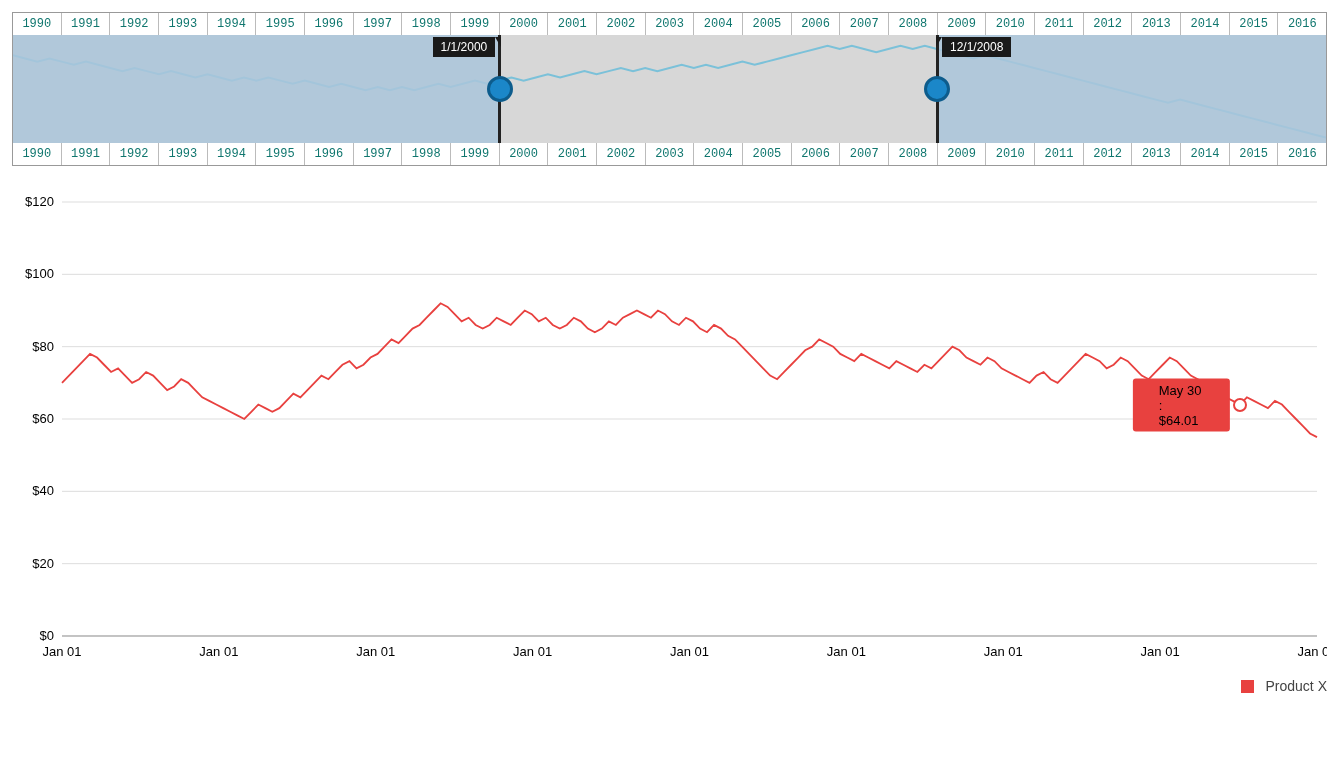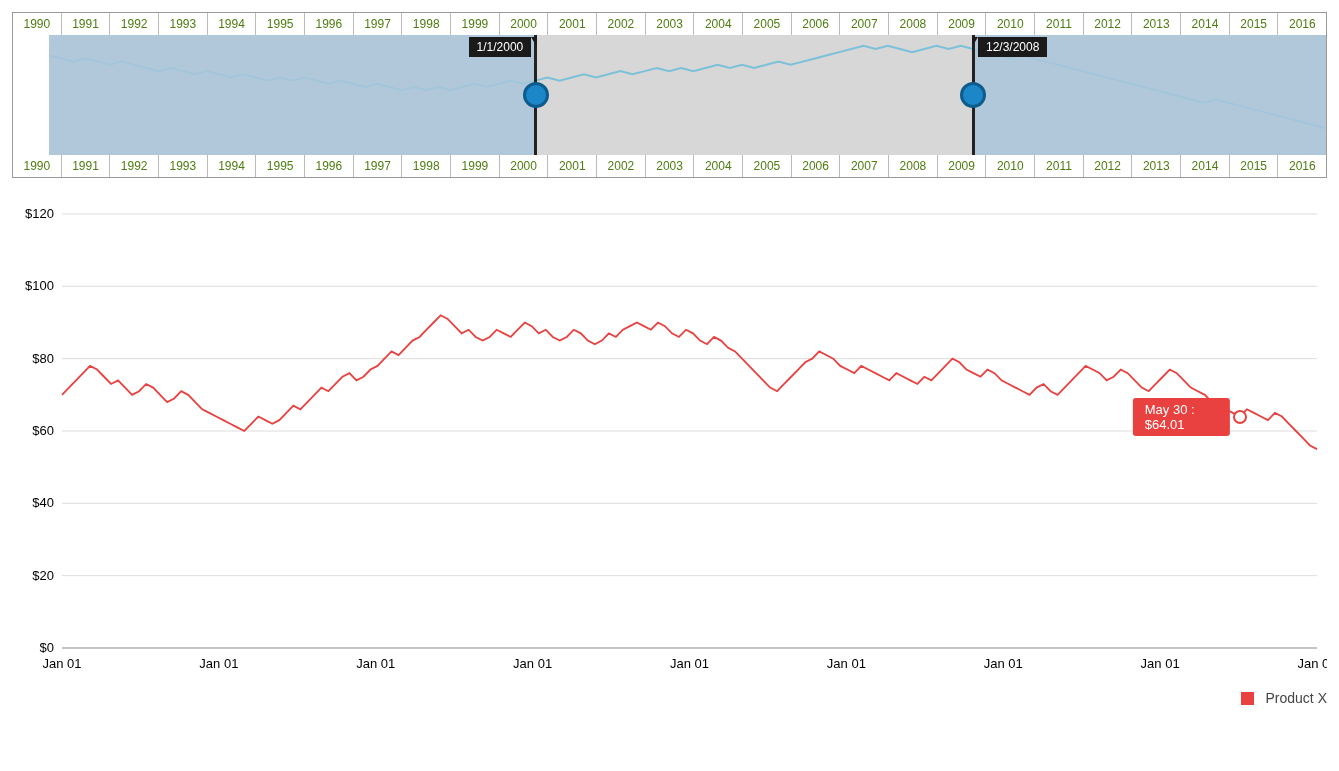--- a/index.html
+++ b/index.html
@@ -20,30 +20,30 @@
   .nav-labels {
     display: flex;
     background: #f5f5f5;
   }
   .nav-labels div {
     flex: 1 1 0;
     text-align: center;
     font-size: 12px;
     padding: 4px 0;
     border-right: 1px solid #bbb;
-    color: #4d7c0f;
+    color: #0f766e;
     background:#fff;
+    font-family:Liberation Mono, monospace;
   }
   .nav-labels div:last-child { border-right: none; }
   .nav-track {
     position: relative;
-    height: 120px;
+    height: 108px;
     background: #d7d7d7;
     overflow: hidden;
-    margin-left: 36px;
   }
   .nav-shade {
     position: absolute;
     top: 0; bottom: 0;
     background: #aac6da;
     opacity: .85;
   }
   .nav-sparkline {
     position: absolute;
     inset: 0;
@@ -95,23 +95,23 @@
     height: 470px;
     margin-top: 28px;
   }
   .chart svg { position:absolute; inset:0; width:100%; height:100%; }
   .gridline { stroke:#ddd; stroke-width:1; }
   .axis-line { stroke:#999; stroke-width:1; }
   .series-line { fill:none; stroke:#e8413f; stroke-width:1.8; }
   .tooltip {
     position:absolute;
     background:#e8413f;
-    color:#ffffff;
+    color:#000000;
     font-size:13px;
-    padding:4px 12px;
+    padding:4px 26px;
     border-radius:3px;
     transform:translate(-100%,-50%);
   }
   .tooltip-dot{
     position:absolute;
     width:14px;height:14px;
     border:2px solid #e8413f;
     background:#fff;
     border-radius:50%;
     transform:translate(-50%,-50%);
@@ -167,21 +167,21 @@
     <svg class="nav-sparkline" id="nav-spark">
         <path d="M0 20.296551724137935 L12.157407407407407 23.462068965517254 L24.314814814814813 26.62758620689656 L36.47222222222222 23.462068965517254 L48.629629629629626 26.62758620689656 L60.78703703703703 29.793103448275865 L72.94444444444444 26.62758620689656 L85.10185185185185 29.793103448275865 L97.25925925925925 32.958620689655184 L109.41666666666666 36.12413793103449 L121.57407407407406 32.958620689655184 L133.73148148148147 36.12413793103449 L145.88888888888889 39.289655172413795 L158.04629629629628 36.12413793103449 L170.2037037037037 39.289655172413795 L182.36111111111111 42.45517241379311 L194.5185185185185 39.289655172413795 L206.67592592592592 42.45517241379311 L218.83333333333331 45.62068965517241 L230.99074074074073 42.45517241379311 L243.14814814814812 45.62068965517241 L255.30555555555557 42.45517241379311 L267.46296296296293 45.62068965517241 L279.6203703703704 48.78620689655173 L291.77777777777777 45.62068965517241 L303.93518518518516 48.78620689655173 L316.09259259259255 51.95172413793104 L328.25 48.78620689655173 L340.4074074074074 51.95172413793104 L352.56481481481484 55.11724137931034 L364.72222222222223 51.95172413793104 L376.8796296296296 55.11724137931034 L389.037037037037 51.95172413793104 L401.19444444444446 55.11724137931034 L413.35185185185185 51.95172413793104 L425.50925925925924 48.78620689655173 L437.66666666666663 51.95172413793104 L449.8240740740741 48.78620689655173 L461.98148148148147 45.62068965517241 L474.13888888888886 48.78620689655173 L486.29629629629625 45.62068965517241 L498.45370370370375 42.45517241379311 L510.61111111111114 45.62068965517241 L522.7685185185185 42.45517241379311 L534.9259259259259 39.289655172413795 L547.0833333333334 42.45517241379311 L559.2407407407408 39.289655172413795 L571.3981481481482 36.12413793103449 L583.5555555555555 39.289655172413795 L595.7129629629629 36.12413793103449 L607.8703703703703 32.958620689655184 L620.0277777777777 36.12413793103449 L632.1851851851851 32.958620689655184 L644.3425925925926 36.12413793103449 L656.5 32.958620689655184 L668.6574074074075 29.793103448275865 L680.8148148148148 32.958620689655184 L692.9722222222223 29.793103448275865 L705.1296296296297 32.958620689655184 L717.2870370370371 29.793103448275865 L729.4444444444445 26.62758620689656 L741.6018518518518 29.793103448275865 L753.7592592592592 26.62758620689656 L765.9166666666667 23.462068965517254 L778.074074074074 20.296551724137935 L790.2314814814815 17.13103448275863 L802.3888888888889 13.965517241379308 L814.5462962962963 10.800000000000002 L826.7037037037037 13.965517241379308 L838.8611111111111 10.800000000000002 L851.0185185185185 13.965517241379308 L863.175925925926 17.13103448275863 L875.3333333333333 13.965517241379308 L887.4907407407408 10.800000000000002 L899.6481481481482 13.965517241379308 L911.8055555555555 10.800000000000002 L923.9629629629629 13.965517241379308 L936.1203703703703 17.13103448275863 L948.2777777777777 20.296551724137935 L960.4351851851852 23.462068965517254 L972.5925925925925 20.296551724137935 L984.75 23.462068965517254 L996.9074074074075 26.62758620689656 L1009.0648148148148 29.793103448275865 L1021.2222222222223 32.958620689655184 L1033.3796296296298 36.12413793103449 L1045.537037037037 39.289655172413795 L1057.6944444444446 42.45517241379311 L1069.8518518518517 45.62068965517241 L1082.0092592592594 48.78620689655173 L1094.1666666666667 51.95172413793104 L1106.3240740740741 55.11724137931034 L1118.4814814814815 58.282758620689656 L1130.638888888889 61.44827586206896 L1142.7962962962963 64.61379310344827 L1154.9537037037037 67.77931034482759 L1167.111111111111 64.61379310344827 L1179.2685185185185 67.77931034482759 L1191.4259259259259 70.94482758620688 L1203.5833333333333 74.1103448275862 L1215.7407407407406 77.27586206896551 L1227.8981481481483 80.44137931034481 L1240.0555555555554 83.60689655172413 L1252.212962962963 86.77241379310344 L1264.3703703703702 89.93793103448276 L1276.5277777777778 93.10344827586206 L1288.6851851851852 96.26896551724137 L1300.8425925925926 99.43448275862069 L1313 102.6 " fill="none" stroke="#7bc1d9" stroke-width="2"></path>
       </svg>
     <div class="nav-shade" id="shade-left" style="left: 0px; width: 486.296px;"></div>
     <div class="nav-shade" id="shade-right" style="left: 923.963px; right: 0px;"></div>
     <div class="nav-handle" id="handle-left" style="left: 485.296px;">
       <div class="nav-tooltip left">1/1/2000</div>
       <div class="nav-knob"></div>
     </div>
     <div class="nav-handle" id="handle-right" style="left: 922.963px;">
-      <div class="nav-tooltip right">12/3/2008</div>
+      <div class="nav-tooltip right">12/1/2008</div>
       <div class="nav-knob"></div>
     </div>
   </div>
   <div class="nav-labels" id="nav-labels-bottom">
       <div>1990</div>
       <div>1991</div>
       <div>1992</div>
       <div>1993</div>
       <div>1994</div>
       <div>1995</div>

